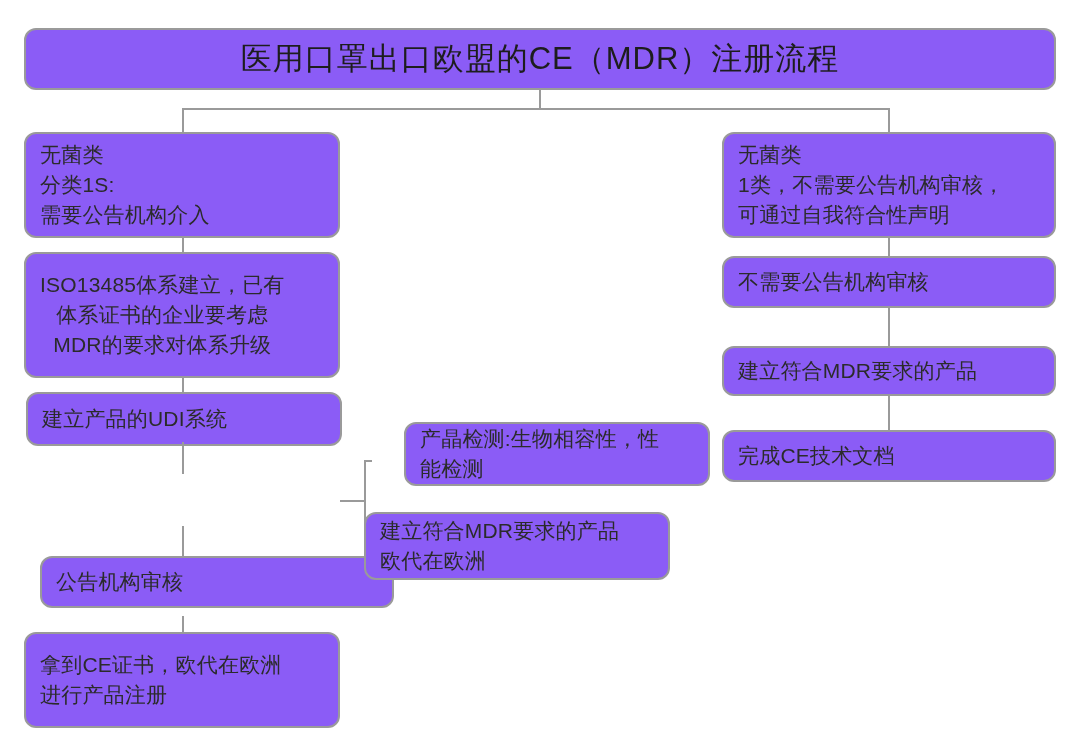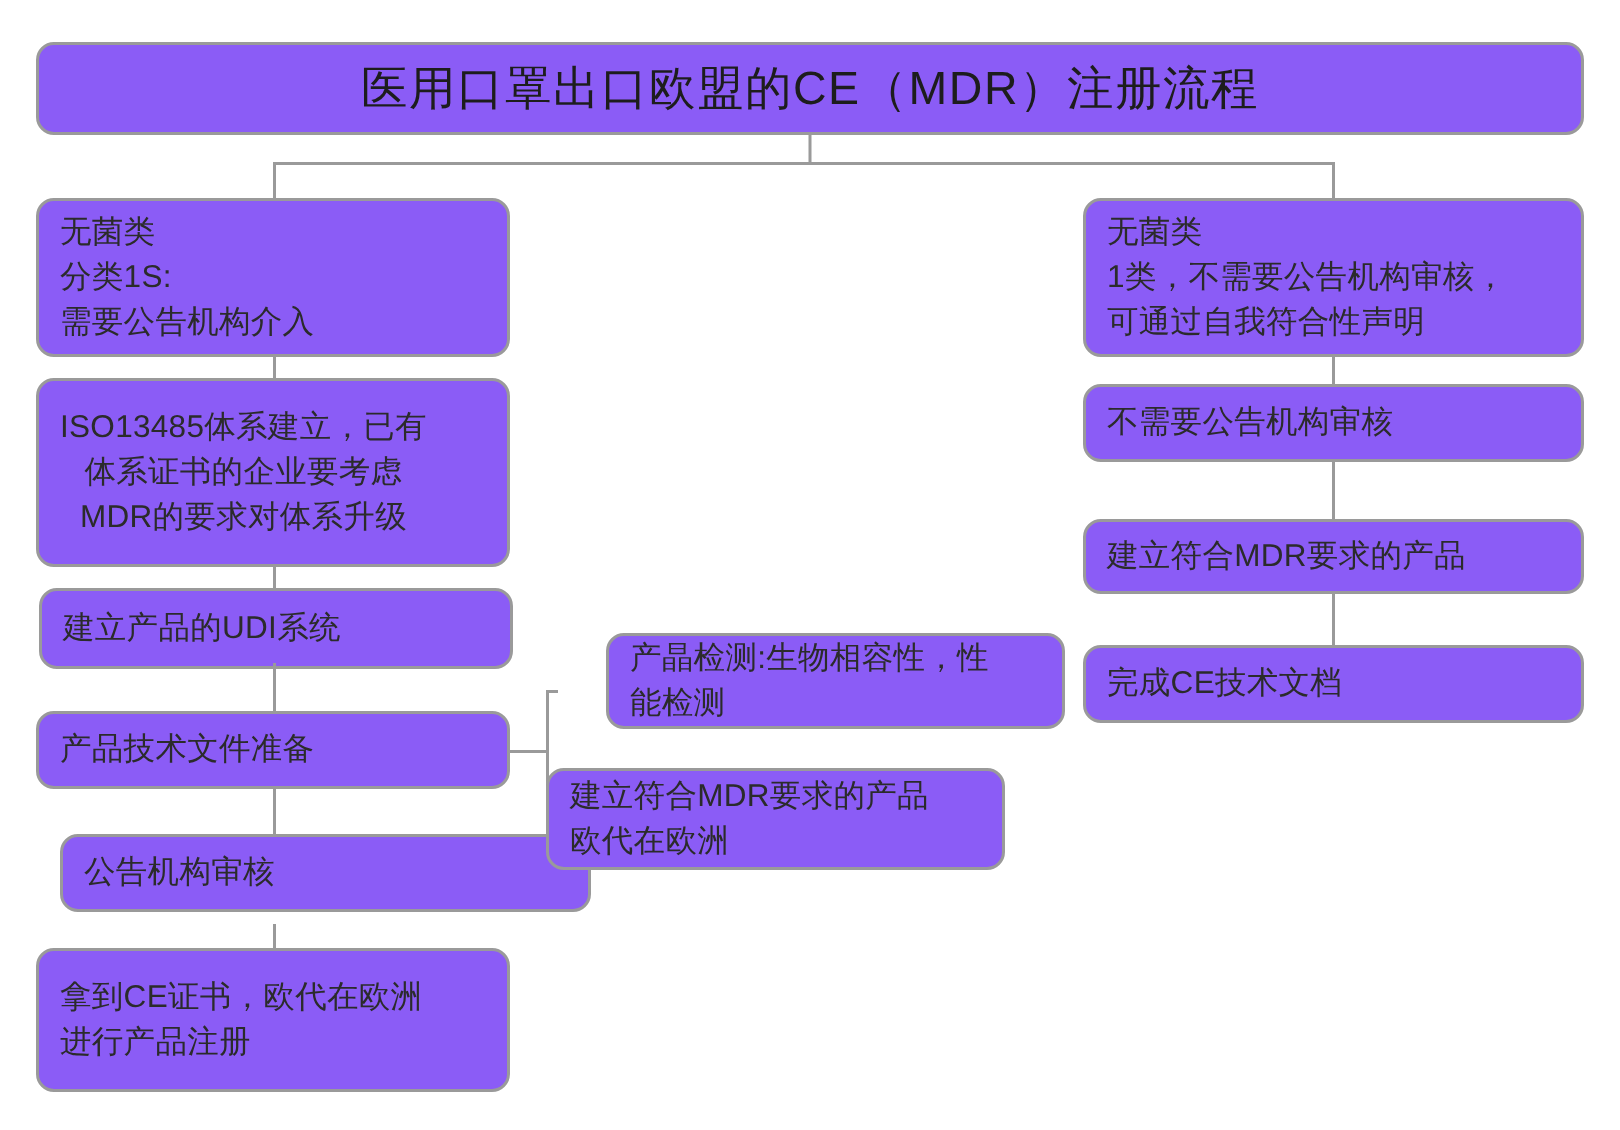--- a/index.html
+++ b/index.html
@@ -81,23 +81,20 @@
   </div>
 
   <div class="connector v" style="left:182px; top:378px; height:14px;"></div>
 
   <div class="node" style="left:16px; top:392px; width:316px; height:54px;margin-left:10px;">
     <span>建立产品的UDI系统</span>
   </div>
 
   <div class="connector v" style="left:182px; top:442px; height:32px;"></div>
 
-  <div class="node" style="left:24px; top:474px; width:316px; height:52px;">
-    <span>产品技术文件准备</span>
-  </div>
 
   <div class="connector v" style="left:182px; top:526px; height:38px;"></div>
 
   <div class="node" style="left:24px; top:556px; width:354px; height:52px;margin-left:16px;">
     <span>公告机构审核</span>
   </div>
 
   <div class="connector v" style="left:182px; top:616px; height:16px;"></div>
 
   <div class="node" style="left:24px; top:632px; width:316px; height:96px;align-items:center;">

